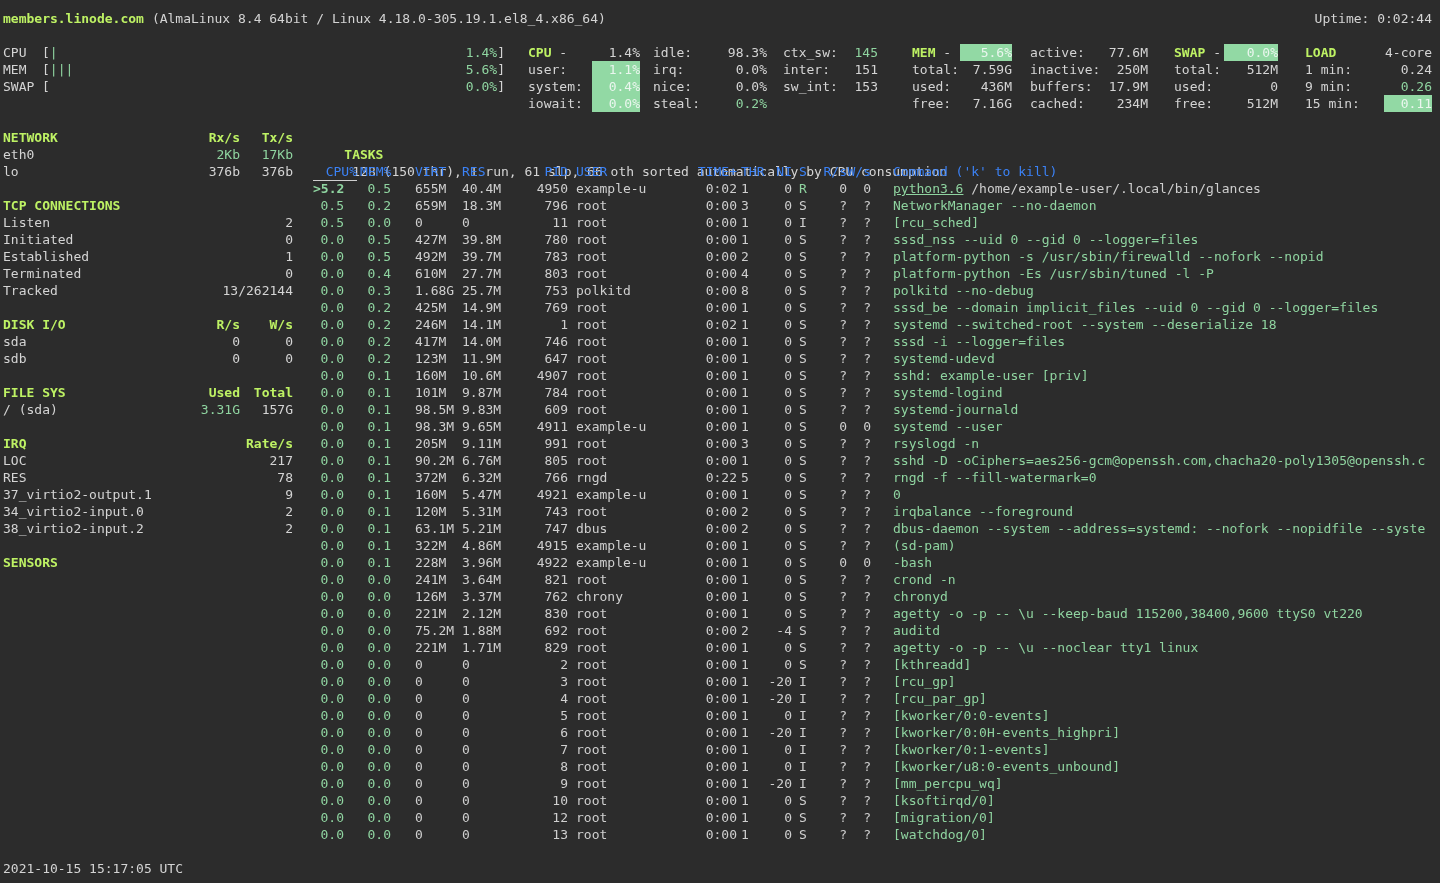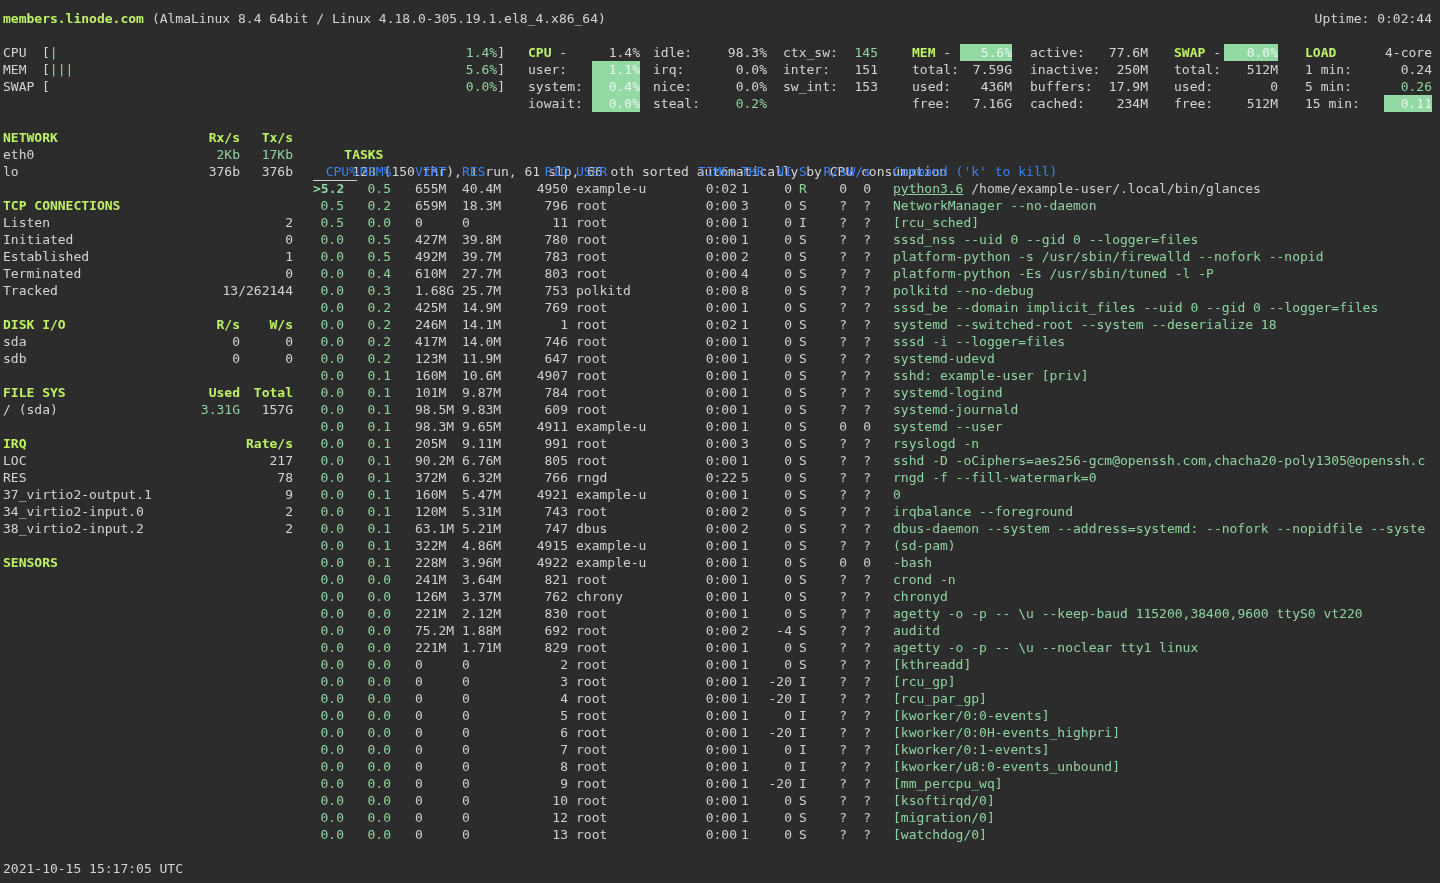--- a/index.html
+++ b/index.html
@@ -103,21 +103,21 @@
     </div>
   <div class="abs" id="swap-panel">
       <div class="stat-row"><span class="statl l1"><b class="b">SWAP</b> -</span><span class="statv v1"><span class="hl">0.0%</span></span></div>
       <div class="stat-row"><span class="statl l1">total:</span><span class="statv v1"><span>512M</span></span></div>
       <div class="stat-row"><span class="statl l1">used:</span><span class="statv v1"><span>0</span></span></div>
       <div class="stat-row"><span class="statl l1">free:</span><span class="statv v1"><span>512M</span></span></div>
     </div>
   <div class="abs" id="load-panel">
       <div class="stat-row"><span class="statl l1"><b class="b">LOAD</b></span><span class="statv v1"><span>4-core</span></span></div>
       <div class="stat-row"><span class="statl l1">1 min:</span><span class="statv v1"><span>0.24</span></span></div>
-      <div class="stat-row"><span class="statl l1">5 min:</span><span class="statv v1"><span class="g">0.26</span></span></div>
+      <div class="stat-row"><span class="statl l1">9 min:</span><span class="statv v1"><span class="g">0.26</span></span></div>
       <div class="stat-row"><span class="statl l1">15 min:</span><span class="statv v1"><span class="hl">0.11</span></span></div>
     </div>
 
   <div class="abs" id="tasksline">
     <span class="b">TASKS</span>
     <span class="summary">128 (150 thr), 1 run, 61 slp, 66 oth sorted automatically by CPU consumption</span>
   </div>
 
   <div class="abs pr" id="proc-header">
     <span class="c1"><span class="hdr-cpu-u">CPU%</span></span>

